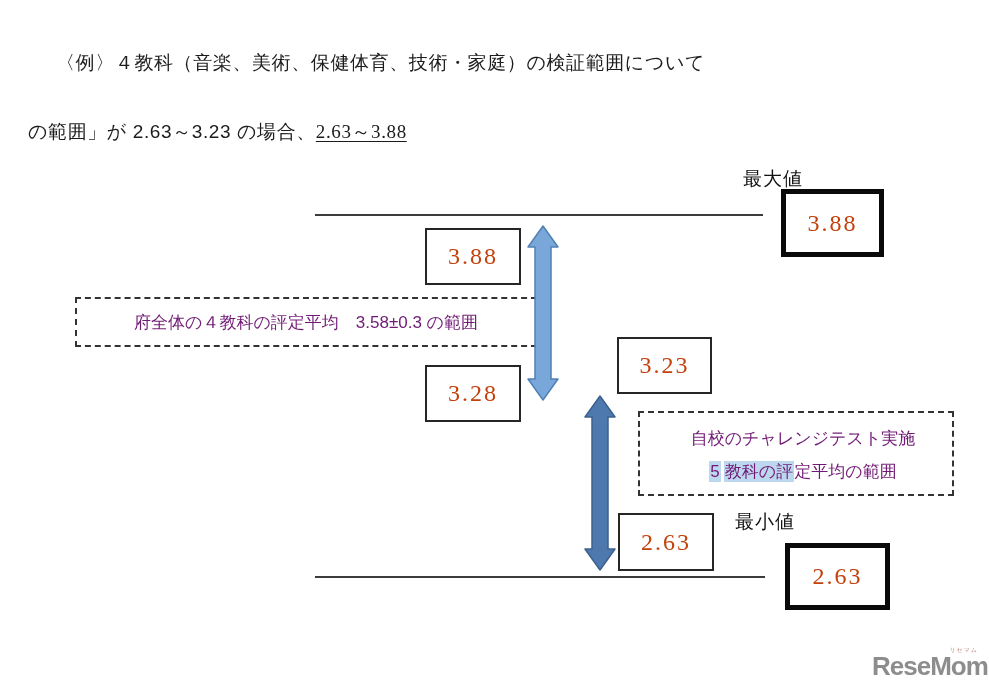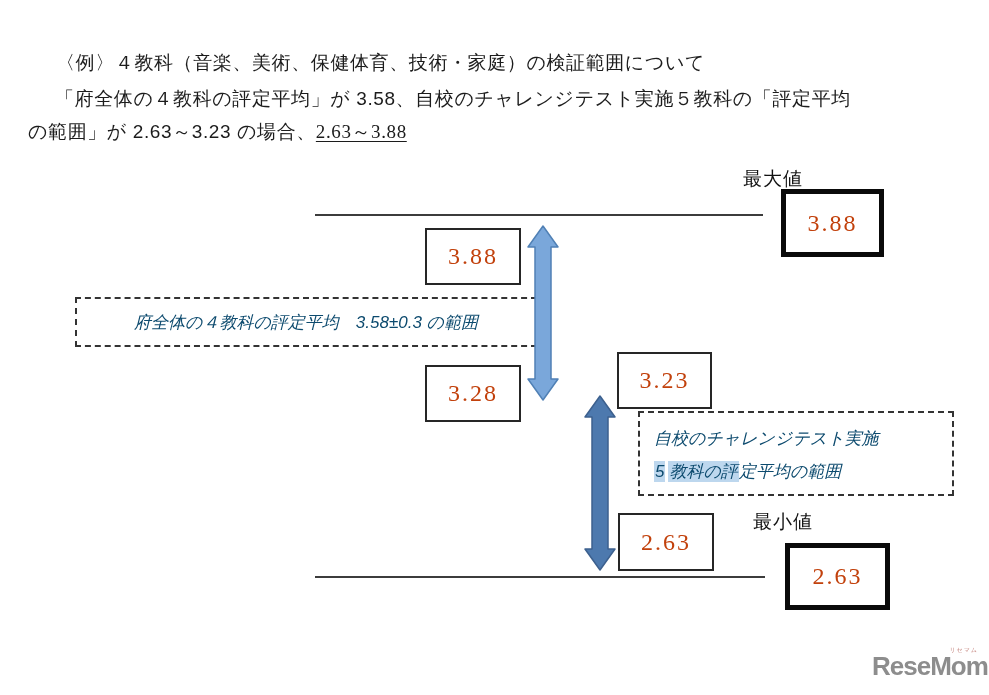--- a/index.html
+++ b/index.html
@@ -14,57 +14,56 @@
   .hline{position:absolute;height:2px;background:#3c3c3c;}
   .box{
     position:absolute;background:#fff;border:2px solid #262626;
     display:flex;align-items:center;justify-content:center;
     font-family:"Liberation Serif","DejaVu Serif",serif;
     font-size:24px;letter-spacing:2px;color:#c2410c;
   }
   .box.thick{border-width:5px;border-color:#0a0a0a;}
   .dashbox{
     position:absolute;background:#fff;border:2px dashed #333;
-    font-size:17px;color:#0c4a6e;font-style:italic;
+    font-size:17px;color:#701a75;
   }
   .dash1{display:flex;align-items:center;justify-content:center;white-space:nowrap;}
-  .dash2{padding:9px 0 0 14px;line-height:33px;white-space:nowrap;}
+  .dash2{padding:9px 0 0 14px;line-height:33px;white-space:nowrap;text-align:center;}
   .hl{background:#BDD7EE;padding:1px 1px;}
   .hl5{margin-right:3px;}
   .serif-label{
     position:absolute;font-family:Liberation Serif, serif;
     font-size:19px;color:#111;letter-spacing:1px;white-space:nowrap;
   }
   .arrow{position:absolute;}
   .logo{position:absolute;left:872px;top:646px;width:110px;text-align:left;}
   .logo .furi{display:block;text-align:right;font-size:6px;color:#c4837c;letter-spacing:1px;line-height:8px;margin-right:4px;}
   .logo .word{font-size:26px;font-weight:bold;color:#8d8d8d;letter-spacing:-1px;line-height:24px;}
 </style>
 </head>
 <body>
 
 <div class="stage">
 
   <div class="hdr" style="left:56px;top:50px">〈例〉４教科（音楽、美術、保健体育、技術・家庭）の検証範囲について</div>
-  <div class="hdr" style="left:55px;top:86px">「府全体の４教科の評定平均」が 3.58、自校のチャレンジテスト実施５教科の「評定平均</div>
   <div class="hdr" style="left:28px;top:119px"><span>の範囲」が 2.63～3.23 の場合、</span><span class="ul">2.63～3.88</span></div>
 
   <div class="hline" style="left:315px;top:214px;width:448px"></div>
   <div class="hline" style="left:315px;top:576px;width:450px"></div>
 
   <div class="serif-label" style="left:743px;top:166px">最大値</div>
   <div class="box thick" style="left:781px;top:189px;width:93px;height:58px">3.88</div>
 
-  <div class="serif-label" style="left:753px;top:509px">最小値</div>
+  <div class="serif-label" style="left:735px;top:509px">最小値</div>
   <div class="box thick" style="left:785px;top:543px;width:95px;height:57px">2.63</div>
 
   <div class="box" style="left:425px;top:228px;width:92px;height:53px">3.88</div>
   <div class="box" style="left:425px;top:365px;width:92px;height:53px">3.28</div>
 
-  <div class="box" style="left:617px;top:352px;width:91px;height:53px">3.23</div>
+  <div class="box" style="left:617px;top:337px;width:91px;height:53px">3.23</div>
   <div class="box" style="left:618px;top:513px;width:92px;height:54px">2.63</div>
 
   <div class="dashbox dash1" style="left:75px;top:297px;width:458px;height:46px">府全体の４教科の評定平均　3.58±0.3 の範囲</div>
 
   <div class="dashbox dash2" style="left:638px;top:411px;width:298px;height:72px">
     <span>自校のチャレンジテスト実施</span><br>
     <span class="hl hl5">5</span><span class="hl">教科の評</span><span>定平均の範囲</span>
   </div>
 
   <svg class="arrow" style="left:527px;top:225px" width="32" height="176" viewBox="0 0 32 176">

